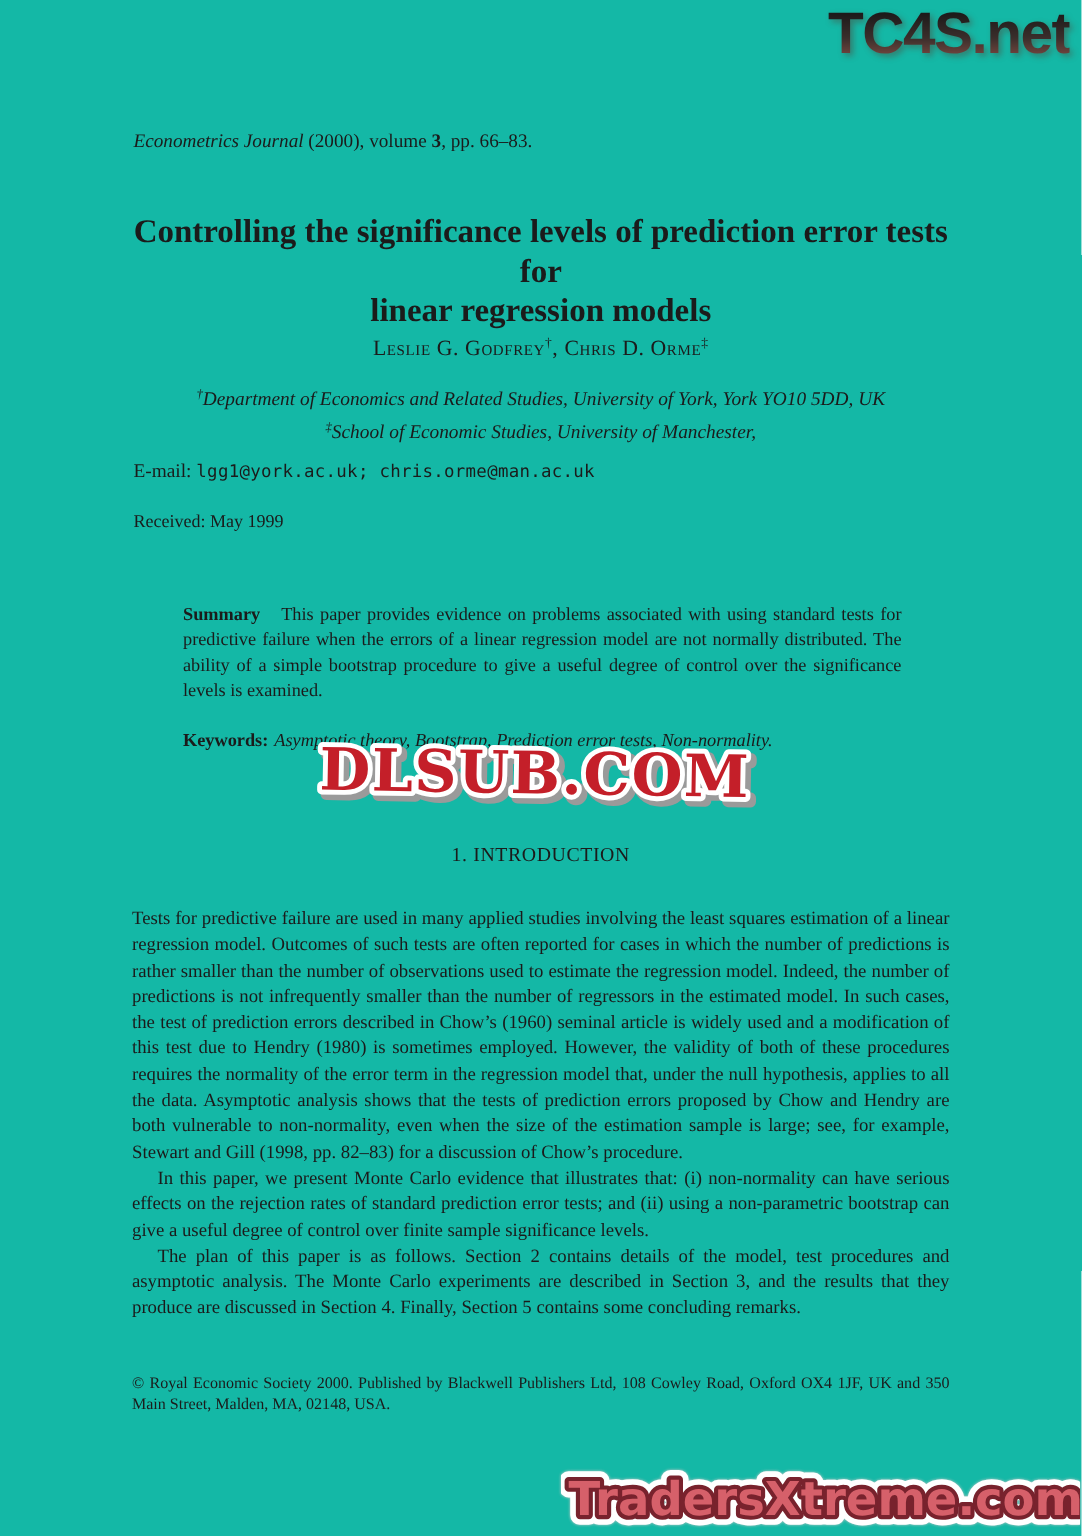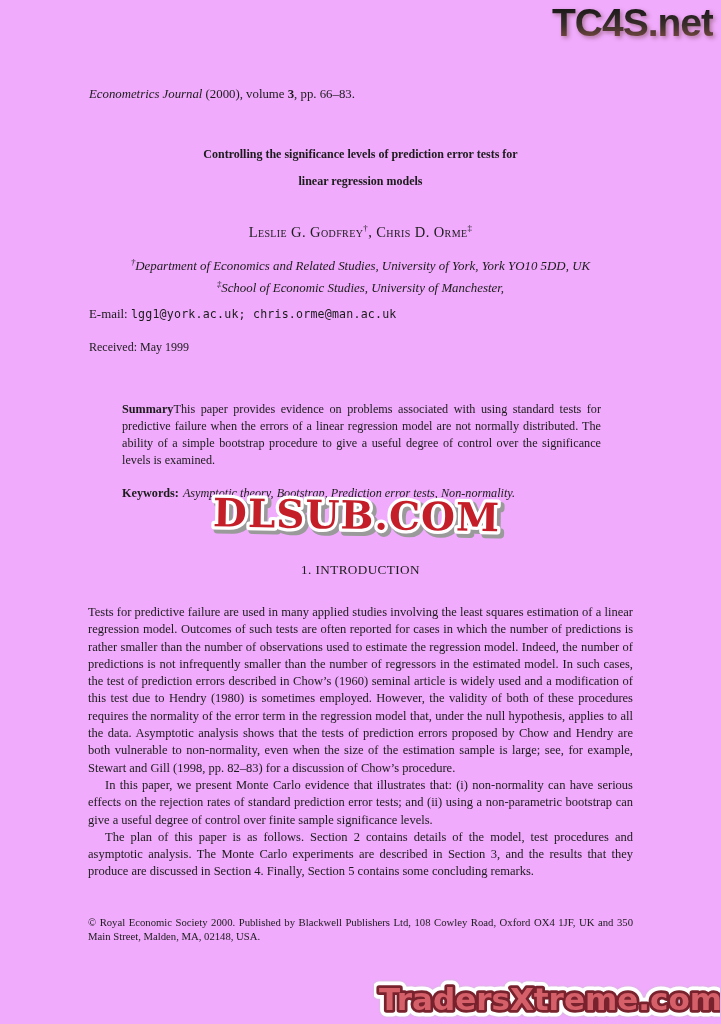--- a/index.html
+++ b/index.html
@@ -1,19 +1,19 @@
 <!DOCTYPE html>
 <html><head>
 <meta charset="utf-8">
 <style>
   html,body{margin:0;padding:0;background:#ffffff;}
   .page{
     position:relative;
     width:721px;height:1024px;
-    background:#f0abfc;
+    background:#14b8a6;
     font-family:"Liberation Serif", serif;
     color:#1b1b1b;
     overflow:hidden;
   }
   
   .wm-top{
     position:absolute; top:1px; right:8px;
     font-family:"Liberation Sans", sans-serif;
     font-weight:700; font-size:39px; letter-spacing:-1px;
     background:linear-gradient(#161616 10%, #3a2e2b 55%, #8a5047 95%);
@@ -23,21 +23,21 @@
   
   .journal-line{
     position:absolute; left:89px; top:87px;
     font-size:12.8px; white-space:nowrap;
   }
   .journal-line .it{font-style:italic;}
   .journal-line .b{font-weight:bold;}
   
   .title{
     position:absolute; left:89px; top:141px; width:543px;
-    text-align:center; font-weight:bold; font-size:12px; line-height:26.5px;
+    text-align:center; font-weight:bold; font-size:22px; line-height:26.5px;
   }
   
   .authors{
     position:absolute; left:89px; top:223px; width:543px;
     text-align:center; font-size:14.5px;
     font-variant:small-caps; letter-spacing:0.4px;
   }
   .authors sup{font-size:9px; font-variant:normal;}
   
   .affil{
@@ -52,21 +52,21 @@
   .email-line .mono{font-family:"DejaVu Sans Mono", monospace; font-size:11.6px; letter-spacing:0.2px;}
   .received{
     position:absolute; left:89px; top:340px; width:543px;
     font-size:12px;
   }
   
   .summary{
     position:absolute; left:122px; top:401px; width:479px;
     font-size:12.2px; line-height:17px; text-align:justify;
   }
-  .summary .lbl{font-weight:bold; font-family:Liberation Serif, serif;}
+  .summary .lbl{font-weight:bold; margin-right:14px;font-family:Liberation Serif, serif;}
   .keywords{
     position:absolute; left:122px; top:486px; width:479px;
     font-size:12.2px;
   }
   .keywords .lbl{font-weight:bold; margin-right:4px;}
   .keywords .kw{font-style:italic;}
   
   .wm-mid{
     position:absolute; left:208px; top:488px; width:312px; height:58px;
     transform:rotate(1deg);

